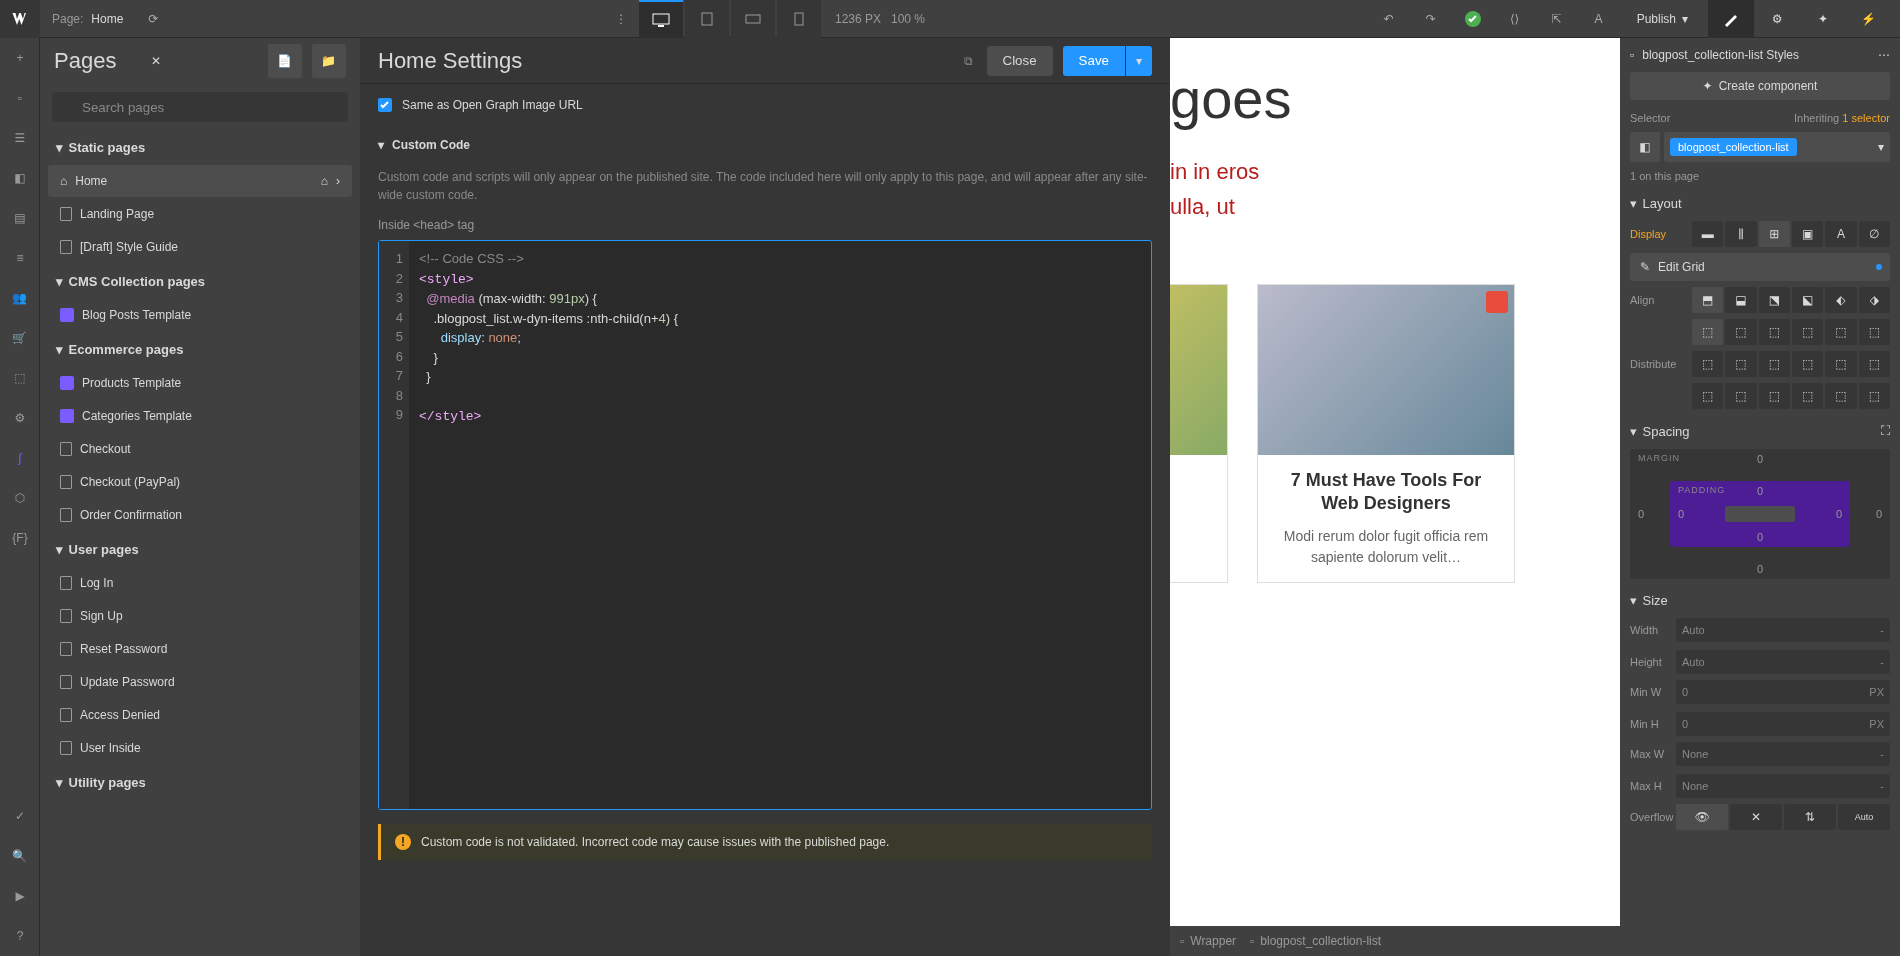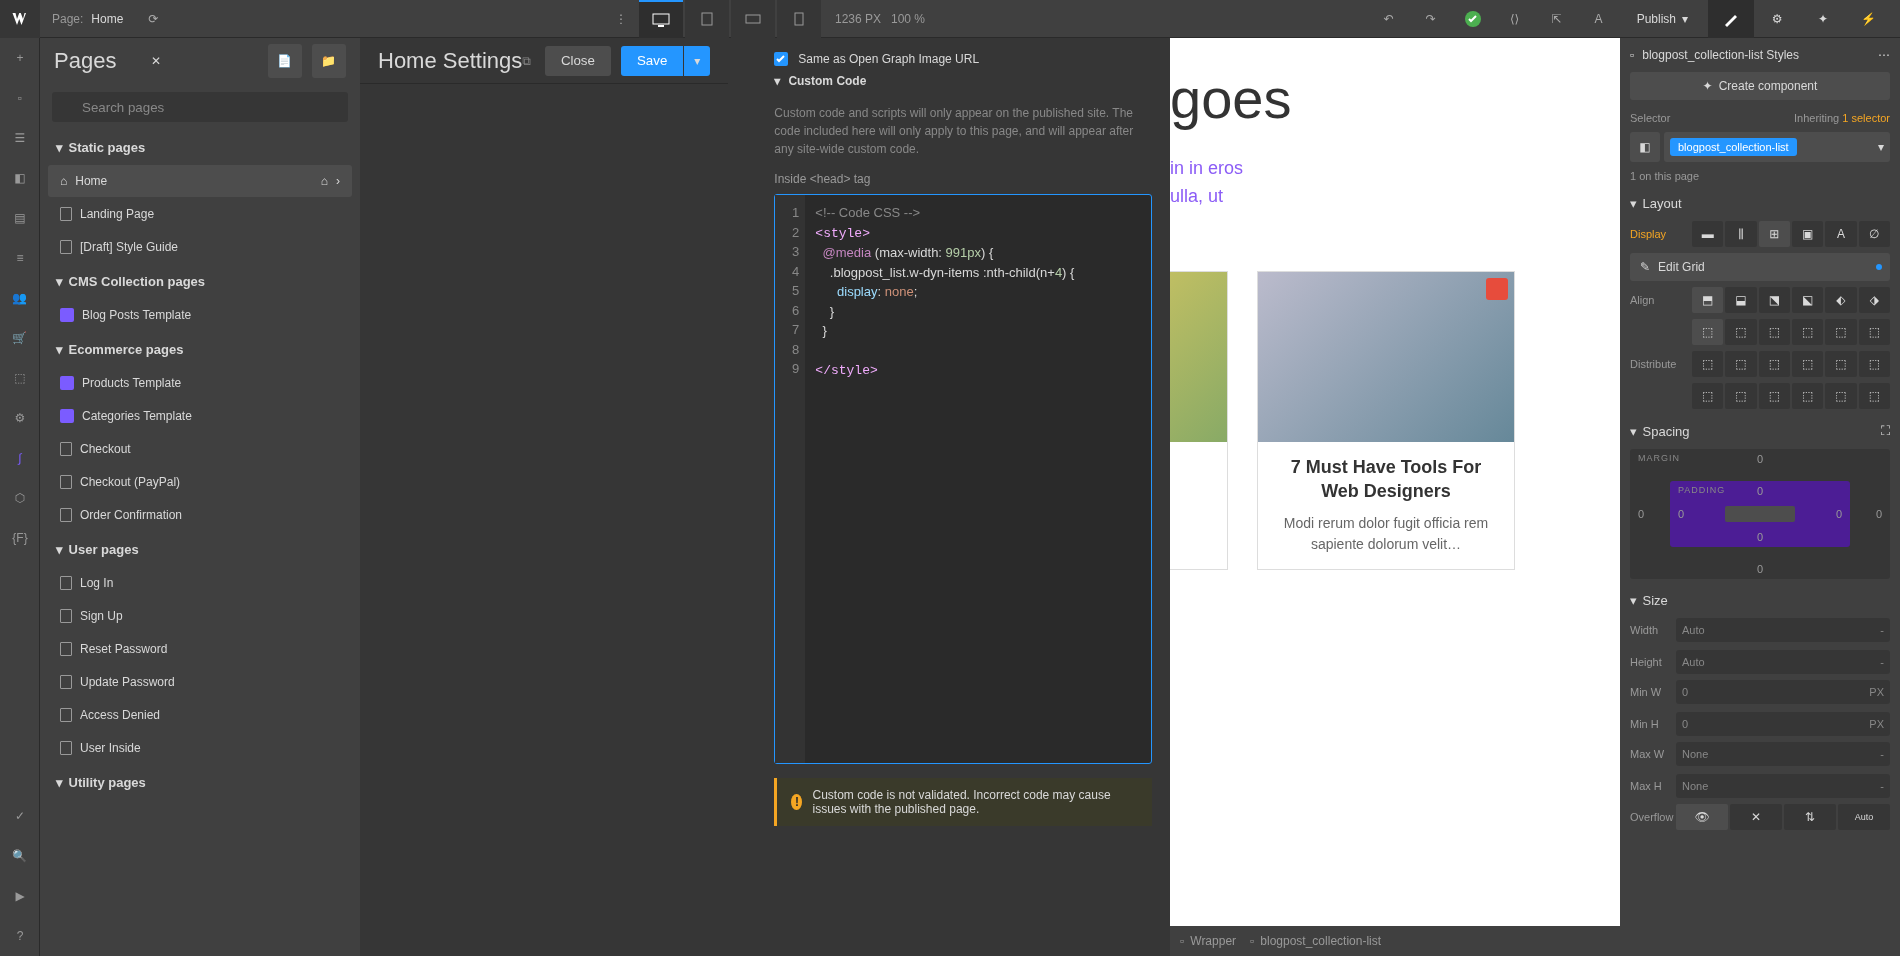--- a/index.html
+++ b/index.html
@@ -30,48 +30,48 @@
 .search-wrap{padding:8px 12px;}
 .search-input{width:100%;height:30px;background:#363636;border:none;border-radius:3px;padding:0 30px;color:#d9d9d9;}
 .search-input::placeholder{color:#888;}
 .pages-scroll{flex:1;overflow-y:auto;padding:0 8px 8px;}
 .group-hdr{display:flex;align-items:center;gap:6px;padding:10px 8px;font-weight:bold;color:#d9d9d9;font-size:13px;}
 .page-item{height:32px;display:flex;align-items:center;gap:8px;padding:0 12px;border-radius:3px;margin-bottom:1px;cursor:pointer;}
 .page-item.active{background:#4d4d4d;}
 .page-icon{width:14px;height:14px;}
 .page-purple{background:#7b5cff;border-radius:2px;}
 .page-doc{width:12px;height:14px;border:1px solid #999;border-radius:1px;}
-.settings-panel{width:810px;background:#363636;display:flex;flex-direction:row;gap:28px;}
+.settings-panel{width:810px;background:#363636;display:flex;flex-direction:column;}
 .settings-hdr{height:46px;display:flex;align-items:center;padding:0 18px;border-bottom:1px solid #2a2a2a;}
 .settings-title{font-size:22px;flex:1;}
 .btn{height:30px;padding:0 16px;border-radius:3px;border:none;cursor:pointer;display:flex;align-items:center;}
 .btn-close{background:#4d4d4d;color:#d9d9d9;margin-right:10px;}
 .btn-save{background:#2496ff;color:#fff;}
 .btn-save-drop{background:#2496ff;width:26px;height:30px;border-radius:0 3px 3px 0;margin-left:1px;display:flex;align-items:center;justify-content:center;cursor:pointer;}
 .settings-body{flex:1;overflow-y:auto;padding:14px 18px;}
-.checkbox-row{display:flex;align-items:center;gap:10px;}
+.checkbox-row{display:flex;align-items:center;gap:10px;margin-bottom:18px;}
 .checkbox{width:14px;height:14px;background:#2496ff;border-radius:2px;display:flex;align-items:center;justify-content:center;}
 .section-hdr{display:flex;align-items:center;gap:8px;font-weight:bold;padding:8px 0;}
 .section-desc{color:#888;line-height:1.5;margin:8px 0 14px;}
 .code-label{color:#999;margin-bottom:8px;}
 .code-editor{border:1px solid #2496ff;border-radius:3px;background:#2a2a2a;height:570px;display:flex;font-family:monospace;font-size:13px;}
 .gutter{width:30px;background:#333;padding:8px 6px;text-align:right;color:#888;line-height:1.5;}
 .code-lines{padding:8px 10px;line-height:1.5;}
 .tok-comment{color:#888;}
 .tok-tag{color:#f0abfc;font-family:Liberation Mono, monospace;}
 .tok-kw{color:#c586c0;}
 .tok-num{color:#b5cea8;}
 .tok-prop{color:#9cdcfe;}
 .tok-val{color:#ce9178;}
 .warning{display:flex;align-items:center;gap:10px;padding:10px 14px;background:#3a3a2a;border-left:3px solid #f5a623;margin-top:14px;}
 .warn-icon{width:16px;height:16px;background:#f5a623;border-radius:50%;display:flex;align-items:center;justify-content:center;color:#2a2a2a;font-weight:bold;}
 .canvas{flex:1;background:#fff;position:relative;overflow:hidden;color:#333;}
 .canvas-content{padding:30px 0 30px 0;}
 .canvas h1{font-size:56px;font-weight:normal;margin-bottom:24px;line-height:1.1;}
-.canvas p{font-size:18px;line-height:1.6;color:#8b5cf6;}
+.canvas p{font-size:22px;line-height:1.6;color:#b91c1c;}
 .cards-row{display:flex;gap:29px;margin-top:60px;}
 .card{width:258px;border:1px solid #ddd;background:#fff;}
 .card-img{width:100%;height:170px;background:linear-gradient(135deg,#8aa,#cde);}
 .card-img.img2{background:linear-gradient(135deg,#f0d060,#8a6);}
 .card-img.img3{background:linear-gradient(135deg,#bbc,#689);position:relative;}
 .card-badge{position:absolute;top:6px;right:6px;width:22px;height:22px;background:#e74c3c;border-radius:3px;}
 .card-body{padding:14px;text-align:center;}
 .card-title{font-size:18px;font-weight:bold;margin-bottom:10px;line-height:1.3;}
 .card-text{font-size:14px;color:#666;line-height:1.5;}
 .breadcrumb{position:absolute;bottom:0;left:0;right:0;height:30px;background:#404040;display:flex;align-items:center;padding:0 10px;gap:14px;color:#999;font-size:12px;}

